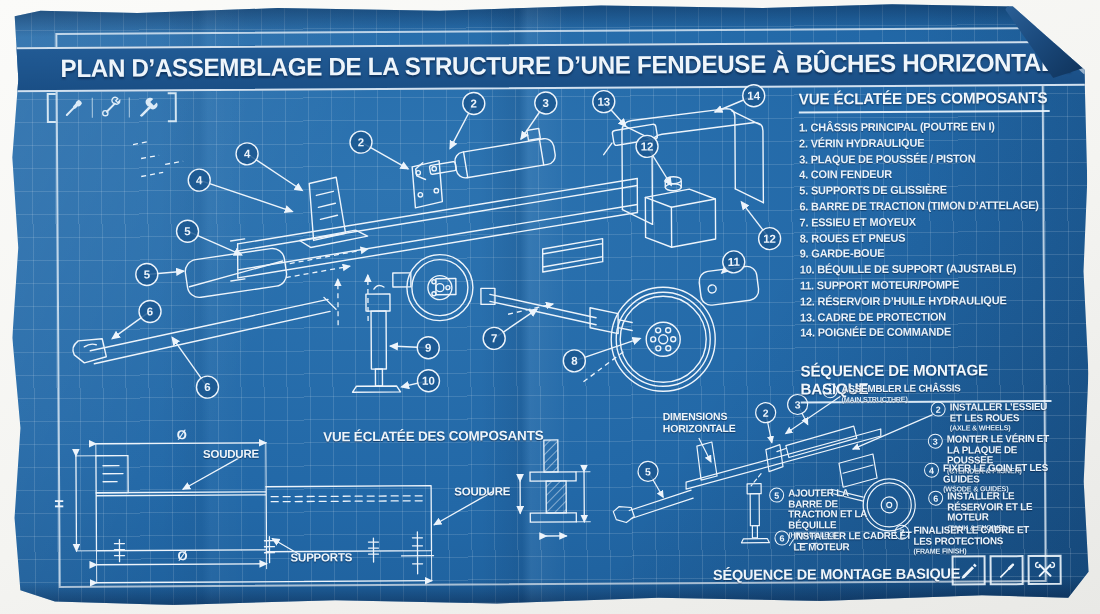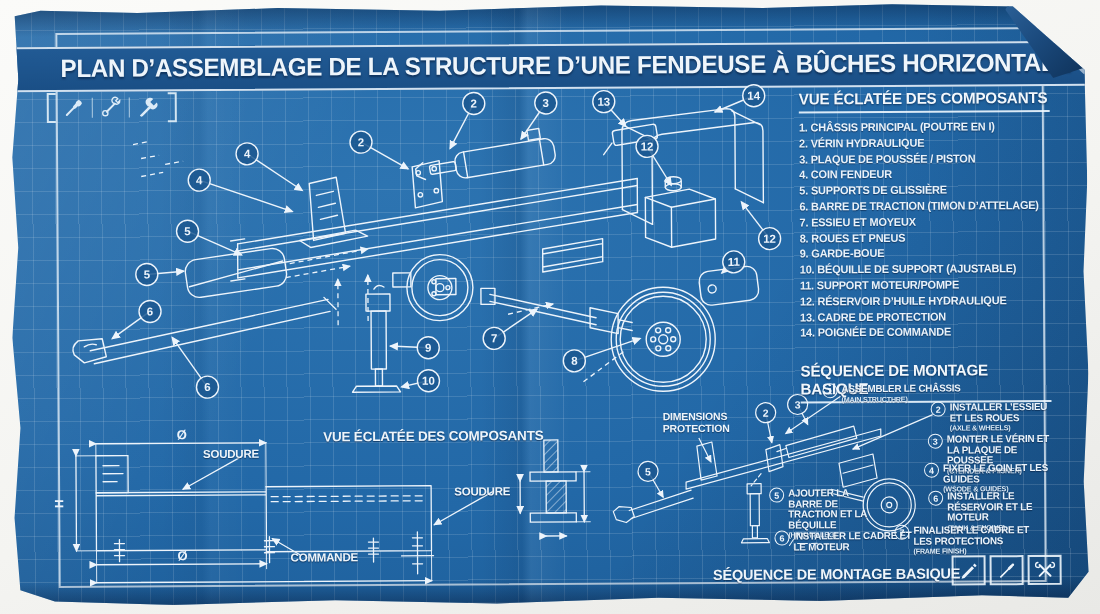--- a/index.html
+++ b/index.html
@@ -509,25 +509,25 @@
     </div>
     <div class="step" style="left:883px;top:524px;width:150px;">
       <span class="snum">7</span>
       <span class="stext"><span>FINALISER LE CADRE ET LES PROTECTIONS</span>
         <span class="ssub">(FRAME FINISH)</span></span>
     </div>
 
     <div class="lbl" id="detail-caption">VUE ÉCLATÉE DES COMPOSANTS</div>
     <div class="lbl" id="dims-note">
       <span>DIMENSIONS</span><br>
-      <span>PROTECTION</span>
+      <span>HORIZONTALE</span>
     </div>
     <div class="lbl" id="weld1">SOUDURE</div>
     <div class="lbl" id="weld2">SOUDURE</div>
-    <div class="lbl" id="bolts">COMMANDE</div>
+    <div class="lbl" id="bolts">SUPPORTS</div>
     <div class="lbl" id="bottom-caption">SÉQUENCE DE MONTAGE BASIQUE</div>
 
     <div class="stampbar">
       <div class="stamp">
         <svg width="22" height="20" viewBox="0 0 24 24">
             <g fill="#edf4fb">
               <path d="M7 21 l-3.5 1 1-3.5 L16 7 l2.5 2.5 Z"></path>
               <path d="M17.2 5.8 l2-2 2.5 2.5 -2 2 Z"></path>
             </g>
           </svg>

